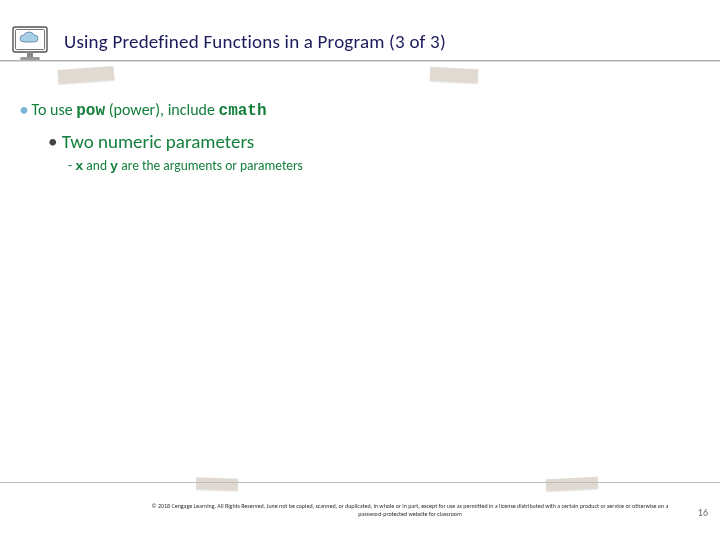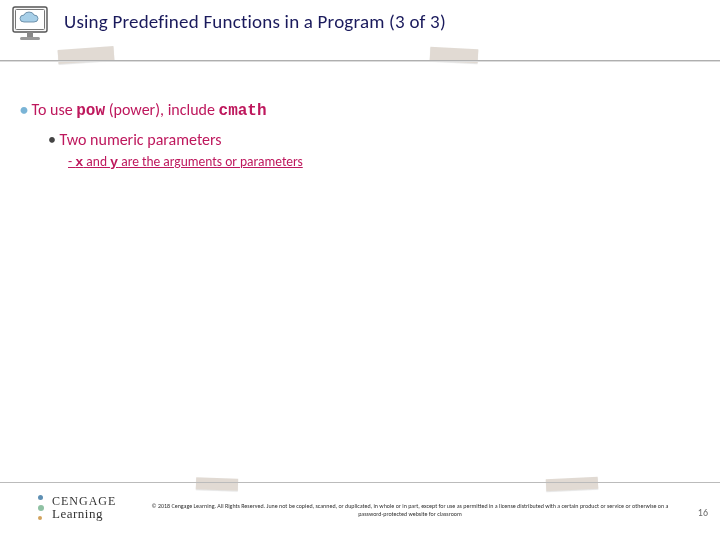--- a/index.html
+++ b/index.html
@@ -9,20 +9,21 @@
     height: 540px;
     font-family: Calibri, "Segoe UI", Arial, sans-serif;
     background: #ffffff;
     color: #333333;
     overflow: hidden;
     position: relative;
   }
   .header {
     position: relative;
     padding: 10px 16px 4px 16px;
+    margin-top: 20px;
   }
   .monitor-icon {
     position: absolute;
     left: 10px;
     top: 4px;
     width: 40px;
     height: 40px;
   }
   .title {
     margin-left: 48px;
@@ -52,47 +53,46 @@
   .tape2 { right: 242px; top: 48px; transform: rotate(3deg); width: 48px; }
   .tape3 { left: 196px; top: 478px; transform: rotate(2deg); width: 42px; height: 12px; }
   .tape4 { right: 122px; top: 478px; transform: rotate(-3deg); width: 52px; height: 12px; }
 
   .content {
     position: absolute;
     top: 100px;
     left: 20px;
     right: 4px;
     font-size: 15px;
-    color: #be185d;
+    color: #15803d;
   }
   .bullet1 {
     margin: 0 0 10px 0;
     font-size: 16px;
   }
   .bullet1::before {
     content: "• ";
     color: #7ab4d6;
     font-weight: bold;
   }
   .monofont { font-family: "Courier New", monospace; font-weight: 700; }
   .ul2 {
     list-style: none;
     margin: 4px 0 0 28px;
     padding: 0;
-    font-size: 16px;
+    font-size: 19px;
   }
   .ul2 > li::before {
     content: "• ";
     color: #444;
   }
   .ul2 > li { margin: 2px 0; }
   .dash-line {
     margin: 4px 0 6px 48px;
     font-size: 13.5px;
-    text-decoration: underline;
   }
   sup { font-size: 0.7em; position: relative; top: -0.4em; }
 
   .footer {
     position: absolute;
     left: 0;
     right: 0;
     bottom: 0;
     height: 58px;
   }
@@ -178,26 +178,15 @@
   <div class="dash-line">
     <span>- </span><span class="monofont">x</span><span> and </span><span class="monofont">y</span><span> are the arguments or parameters</span>
   </div>
 </div>
 
 <div class="tape-strip tape3"></div>
 <div class="tape-strip tape4"></div>
 
 <div class="footer">
   <div class="footer-line"></div>
-  <div class="logo-area">
-    <div class="dots-col">
-      <div class="dot1"></div>
-        <div class="dot2"></div>
-        <div class="dot3"></div>
-    </div>
-    <div>
-      <div class="logo-text1">CENGAGE</div>
-      <div class="logo-text2">Learning</div>
-    </div>
-  </div>
   <div class="copyright">© 2018 Cengage Learning. All Rights Reserved. June not be copied, scanned, or duplicated, in whole or in part, except for use as permitted in a license distributed with a certain product or service or otherwise on a password-protected website for classroom</div>
   <div class="page-num">16</div>
 </div>
 
 </body></html>

